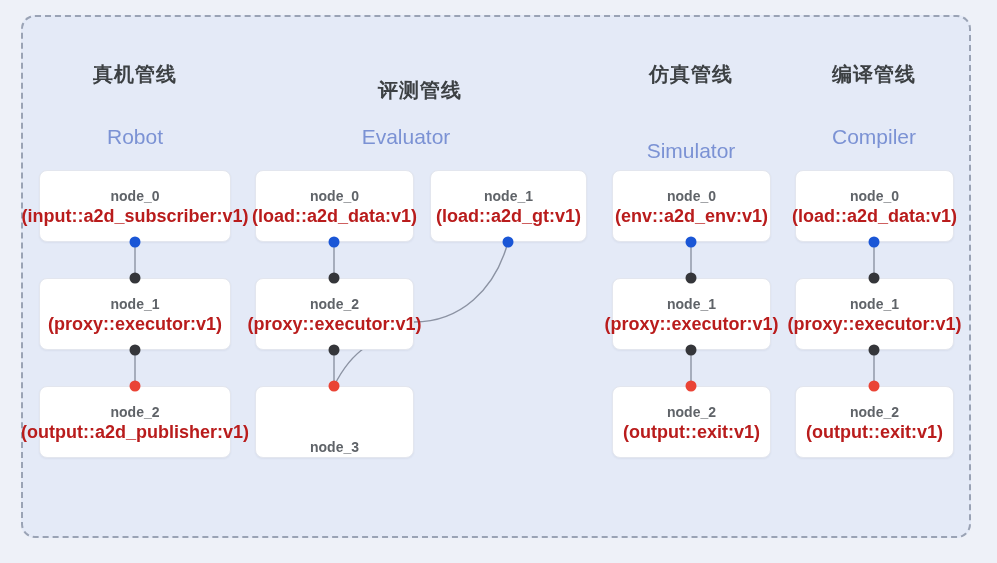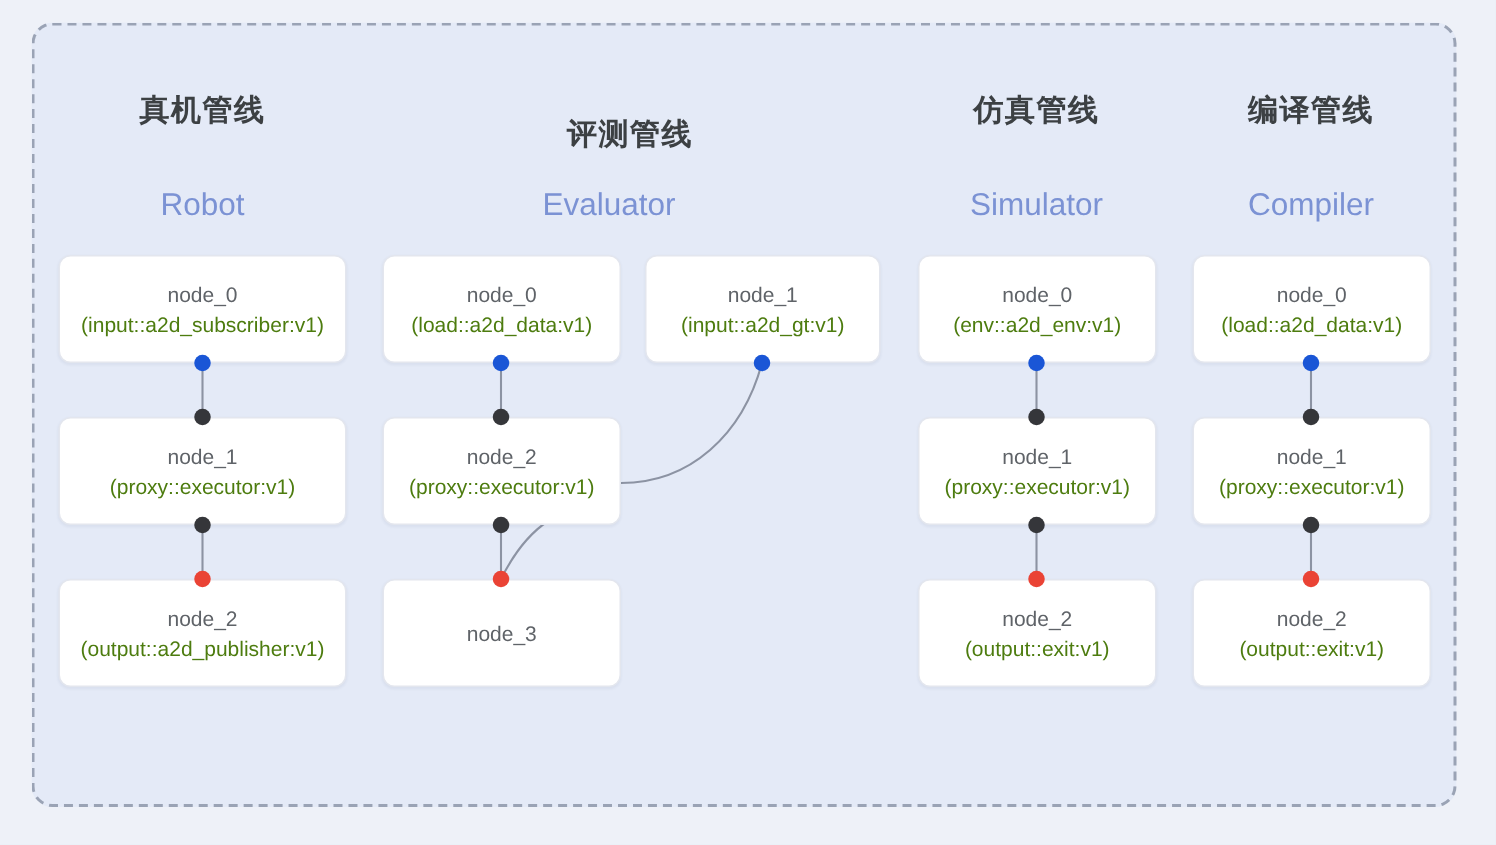--- a/index.html
+++ b/index.html
@@ -61,30 +61,31 @@
     position: absolute;
     box-sizing: border-box;
     background: #ffffff;
     border: 1px solid #e3e6ee;
     border-radius: 8px;
     box-shadow: 0 1px 2px rgba(40,50,80,0.06);
     display: flex;
     flex-direction: column;
     align-items: center;
     justify-content: center;
+    font-weight: bold;
   }
   .node-line1 {
     font-size: 14px;
     color: #5f6368;
     line-height: 20px;
     white-space: nowrap;
   }
   .node-line2 {
-    font-size: 14px;
-    color: #4d7c0f;
+    font-size: 18px;
+    color: #b91c1c;
     line-height: 20px;
     white-space: nowrap;
   }
   .port {
     position: absolute;
     width: 11px;
     height: 11px;
     border-radius: 50%;
     transform: translate(-50%, -50%);
   }
@@ -118,21 +119,21 @@
       </div>
       <div class="col-header" style="left: 270px; top: 76px; width: 300px;">
         <div class="col-title-cn">评测管线</div>
       </div>
       <div class="col-header" style="left: 256px; top: 123px; width: 300px;">
         <div class="col-title-en">Evaluator</div>
       </div>
       <div class="col-header" style="left: 541px; top: 60px; width: 300px;">
         <div class="col-title-cn">仿真管线</div>
       </div>
-      <div class="col-header" style="left: 541px; top: 123px; width: 300px;">
+      <div class="col-header" style="left: 541px; top: 137px; width: 300px;">
         <div class="col-title-en">Simulator</div>
       </div>
       <div class="col-header" style="left: 724px; top: 60px; width: 300px;">
         <div class="col-title-cn">编译管线</div>
       </div>
       <div class="col-header" style="left: 724px; top: 123px; width: 300px;">
         <div class="col-title-en">Compiler</div>
       </div>
     </div>
   <div id="nodes-layer">
@@ -147,27 +148,27 @@
       <div class="node-box" style="left: 39px; top: 386px; width: 192px; height: 72px;">
         <div class="node-line1">node_2</div>
         <div class="node-line2">(output::a2d_publisher:v1)</div>
       </div>
       <div class="node-box" style="left: 255px; top: 170px; width: 159px; height: 72px;">
         <div class="node-line1">node_0</div>
         <div class="node-line2">(load::a2d_data:v1)</div>
       </div>
       <div class="node-box" style="left: 430px; top: 170px; width: 157px; height: 72px;">
         <div class="node-line1">node_1</div>
-        <div class="node-line2">(input::a2d_gt:v1)</div>
+        <div class="node-line2">(load::a2d_gt:v1)</div>
       </div>
       <div class="node-box" style="left: 255px; top: 278px; width: 159px; height: 72px;">
         <div class="node-line1">node_2</div>
         <div class="node-line2">(proxy::executor:v1)</div>
       </div>
-      <div class="node-box" style="left: 255px; top: 386px; width: 159px; height: 72px;">
+      <div class="node-box" style="left: 255px; top: 386px; width: 159px; height: 72px; justify-content: flex-end;">
         <div class="node-line1">node_3</div>
       </div>
       <div class="node-box" style="left: 612px; top: 170px; width: 159px; height: 72px;">
         <div class="node-line1">node_0</div>
         <div class="node-line2">(env::a2d_env:v1)</div>
       </div>
       <div class="node-box" style="left: 612px; top: 278px; width: 159px; height: 72px;">
         <div class="node-line1">node_1</div>
         <div class="node-line2">(proxy::executor:v1)</div>
       </div>

